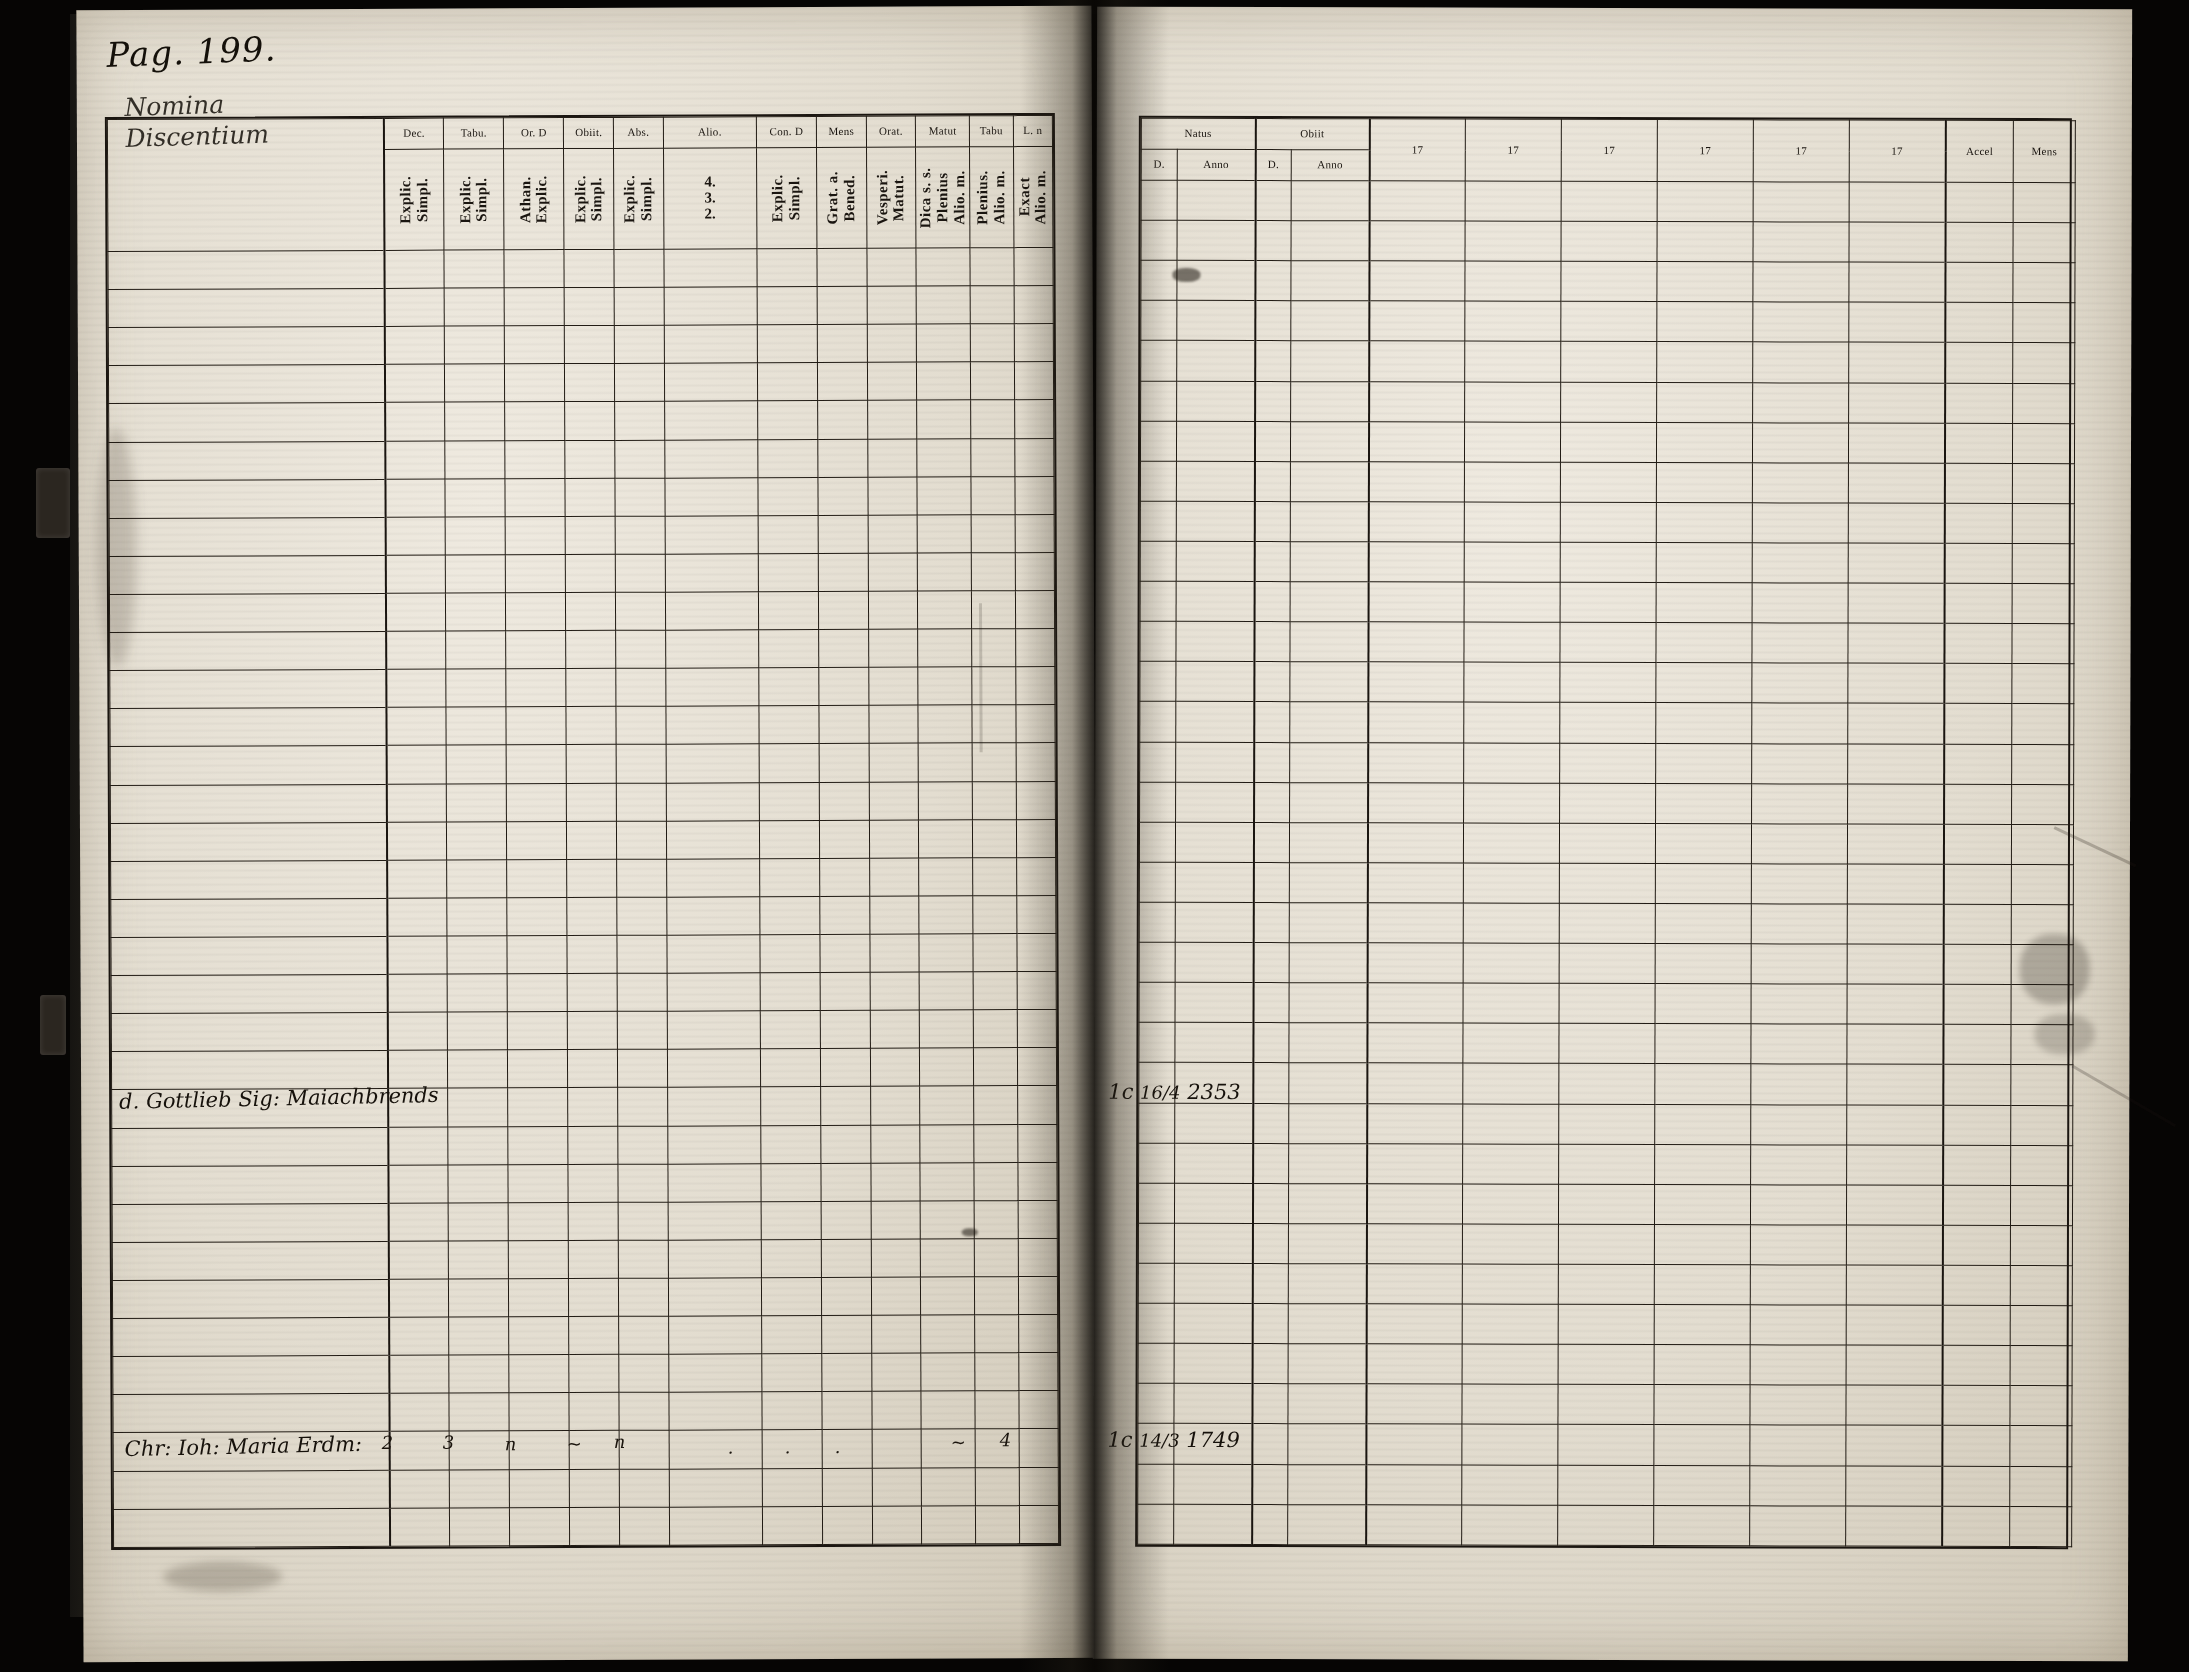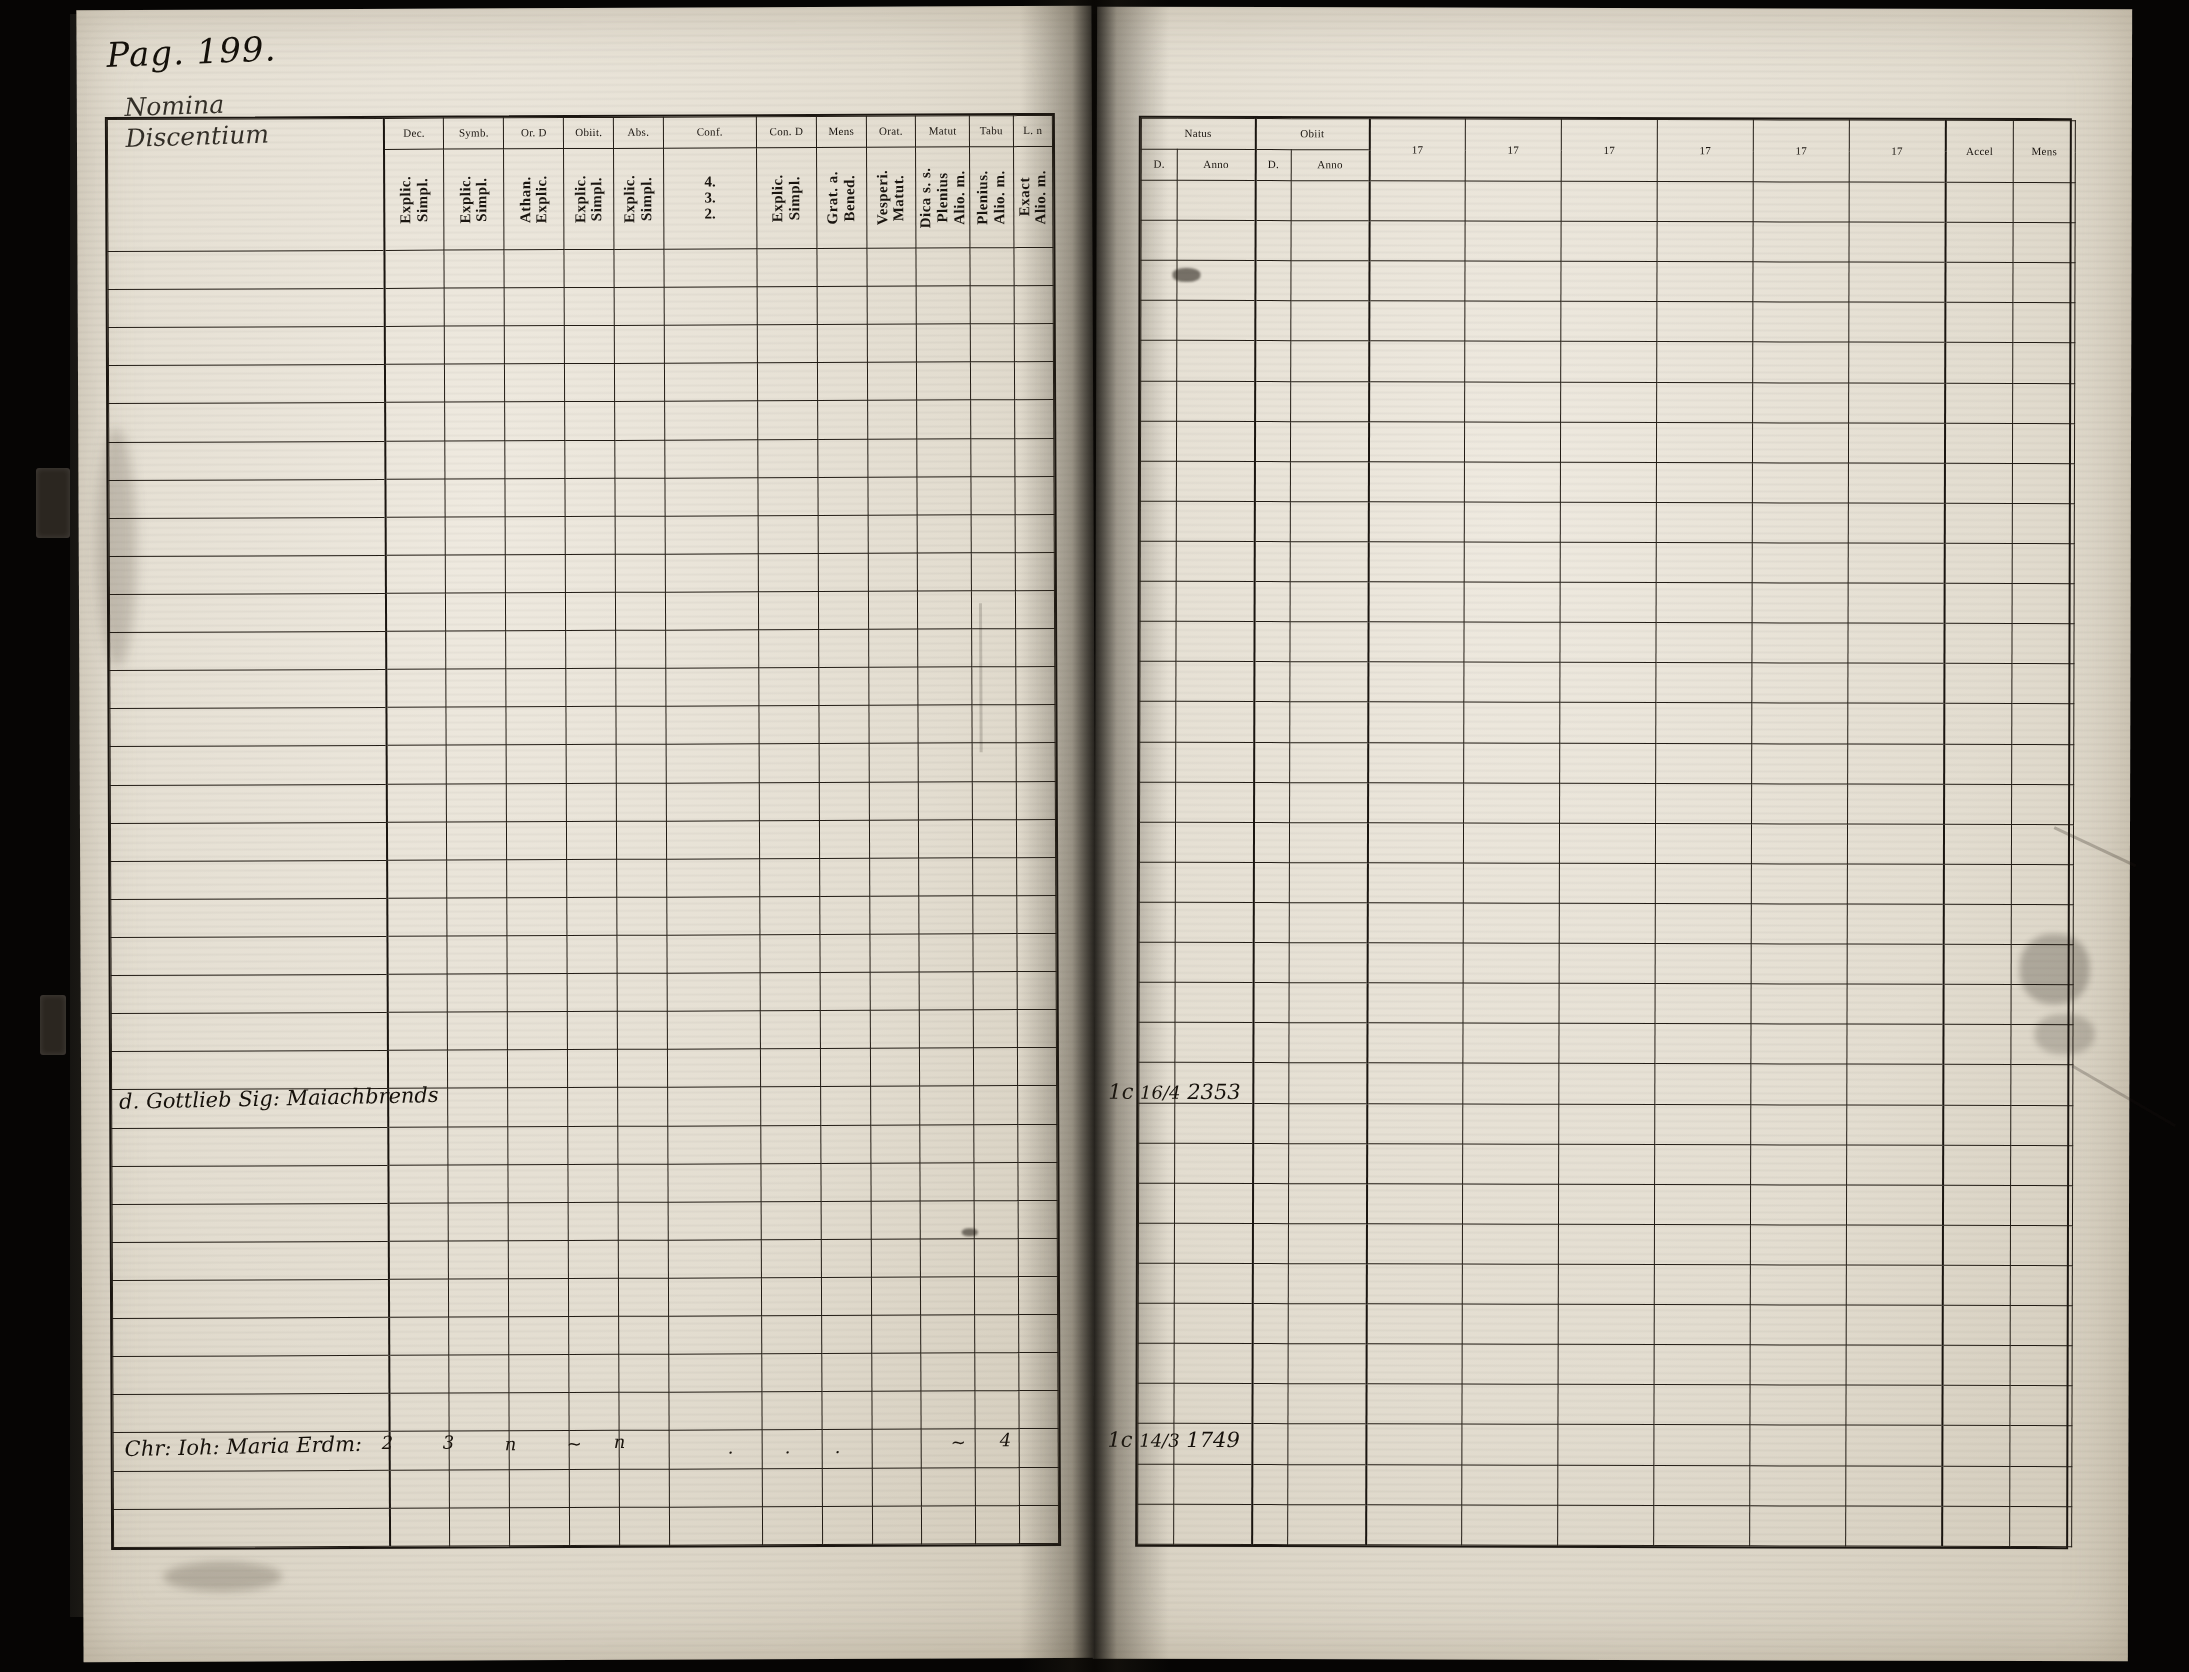--- a/index.html
+++ b/index.html
@@ -269,25 +269,25 @@
               <col style="width:48px">
               <col style="width:48px">
             <col style="width:52px">
               <col style="width:42px">
               <col style="width:38px">
           </colgroup>
           <thead>
             <tr>
               <th rowspan="2" class="thickright"></th>
               <th class="hdr-top">Dec.</th>
-              <th class="hdr-top">Symb.</th>
+              <th class="hdr-top">Tabu.</th>
               <th class="hdr-top">Or. D</th>
               <th class="hdr-top">Obiit.</th>
               <th class="hdr-top">Abs.</th>
-              <th class="hdr-top">Conf.</th>
+              <th class="hdr-top">Alio.</th>
               <th class="hdr-top">Con. D</th>
               <th class="hdr-top">Mens</th>
               <th class="hdr-top">Orat.</th>
               <th class="hdr-top">Matut</th>
               <th class="hdr-top">Tabu</th>
               <th class="hdr-top">L. n</th>
             </tr>
             <tr>
               <th class="hdr-vert">
                 <div class="vert-stack">

